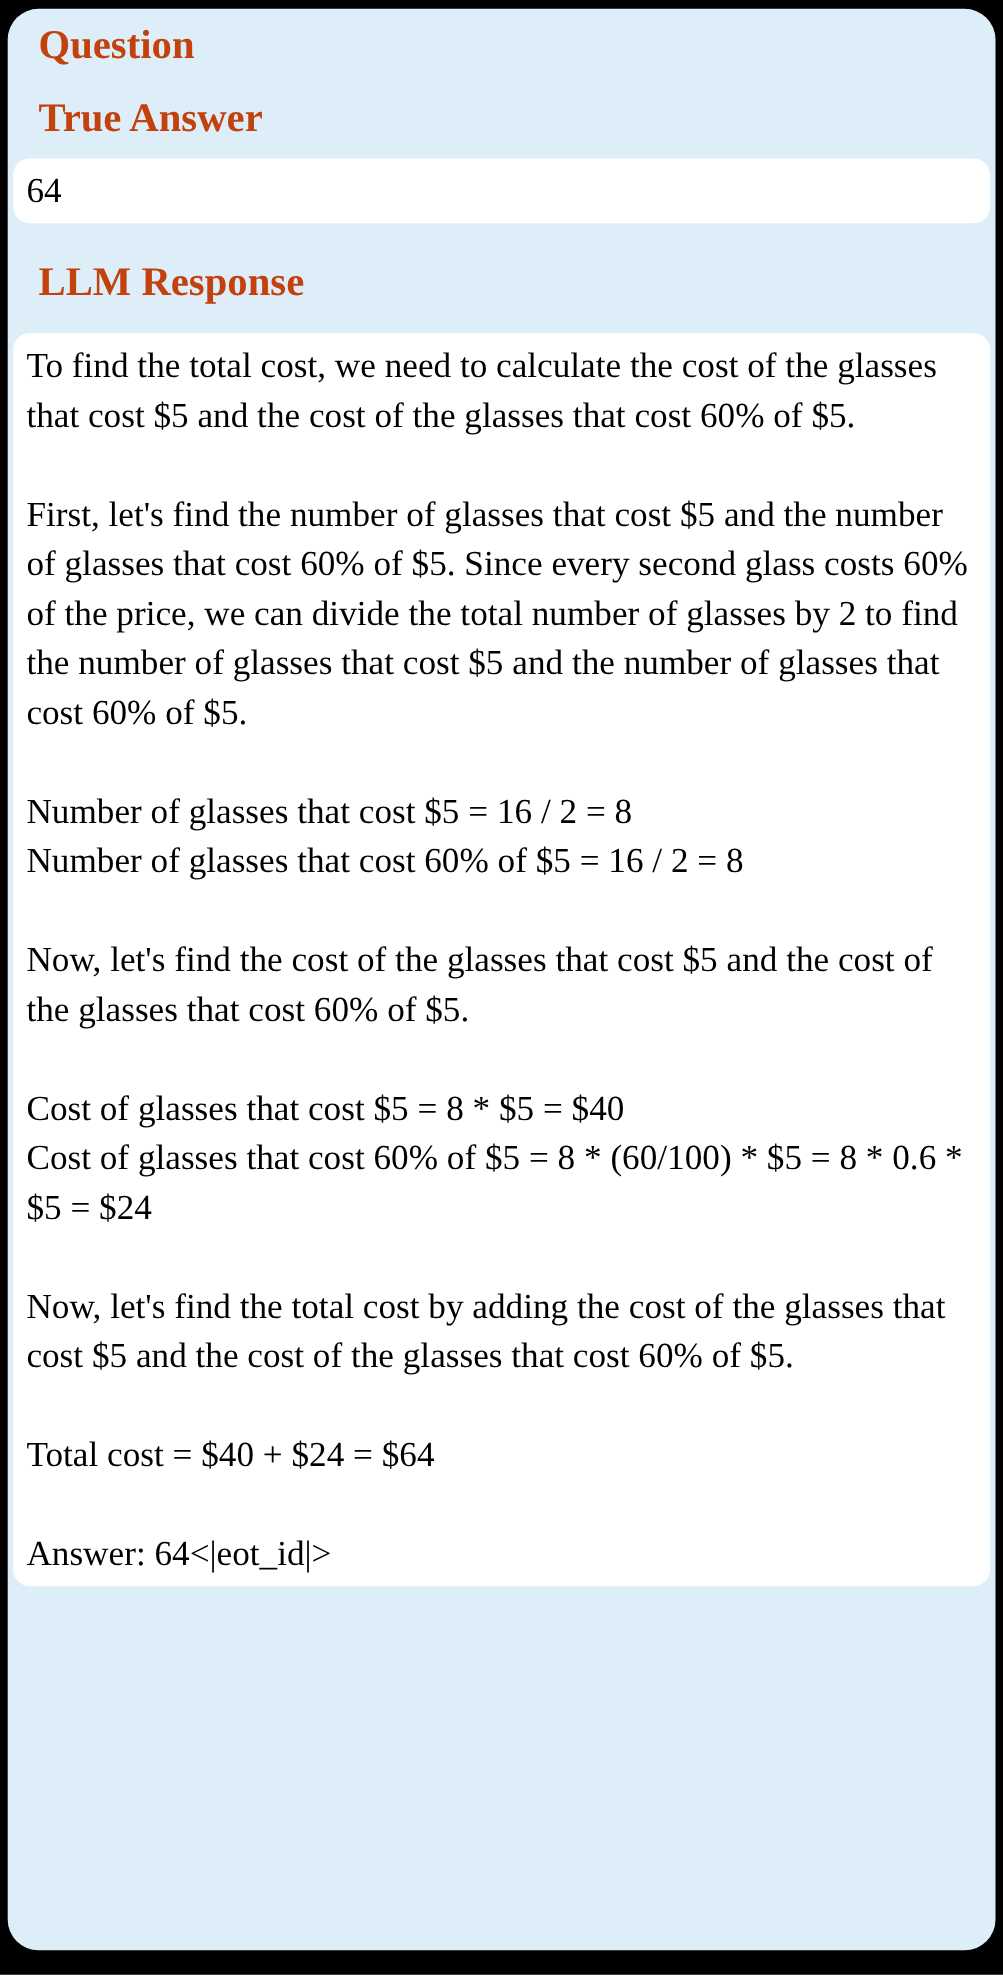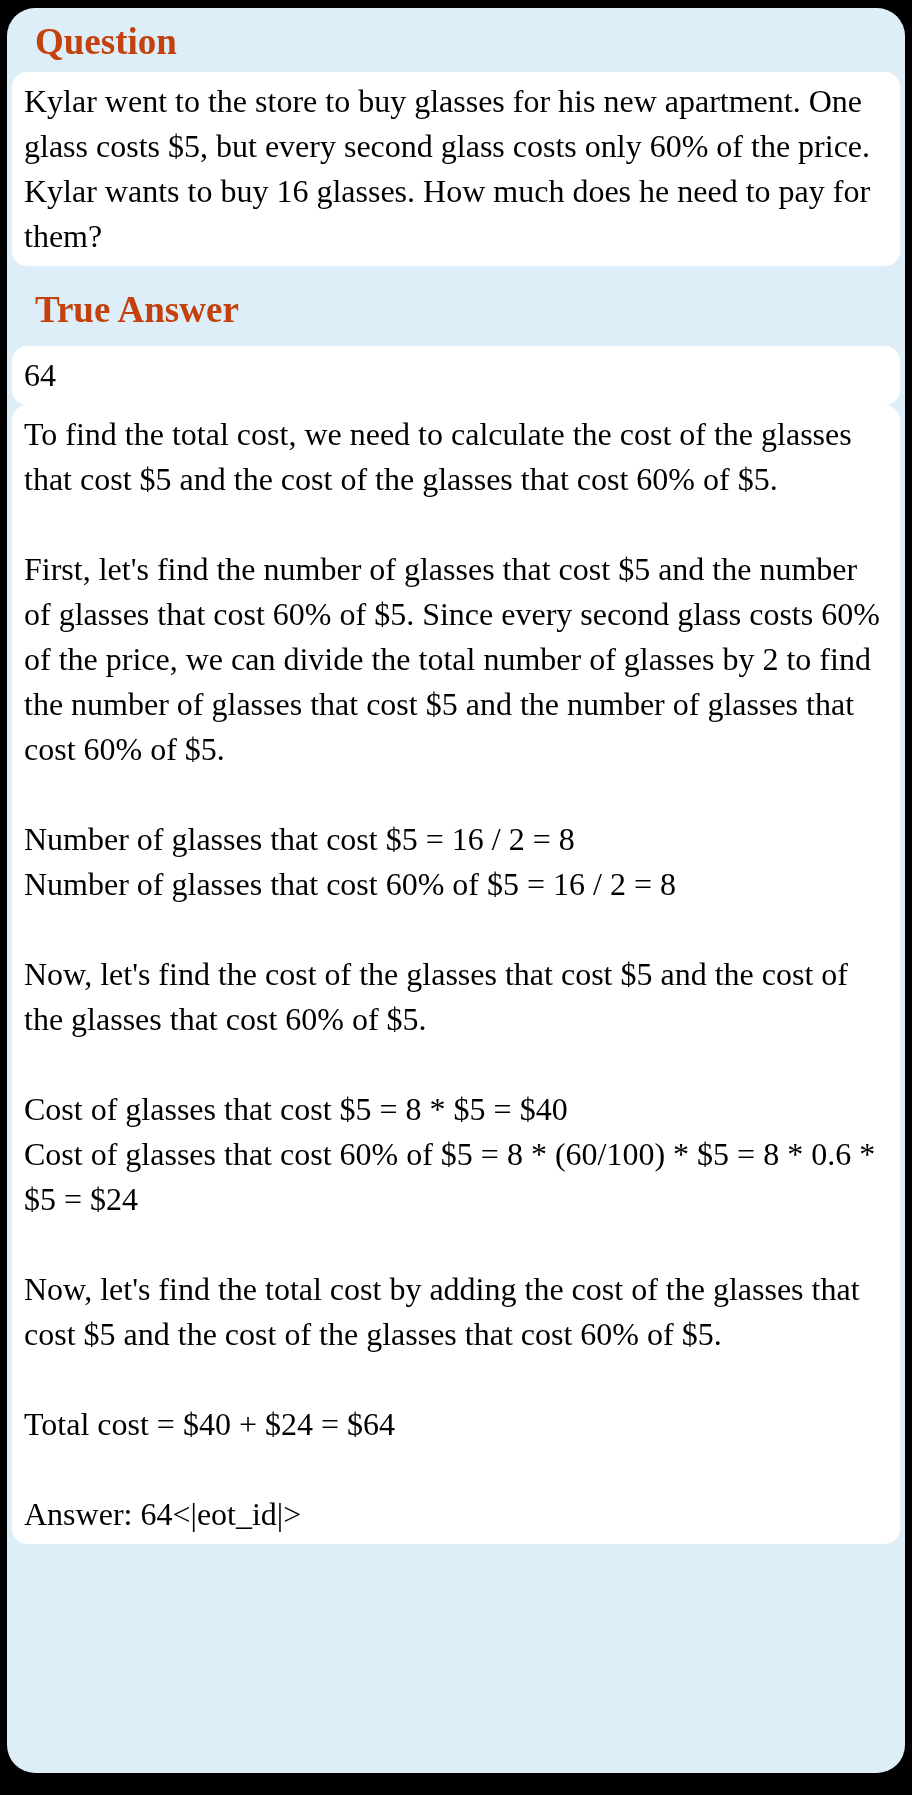--- a/index.html
+++ b/index.html
@@ -46,29 +46,29 @@
     color: #000000;
   }
 </style>
 </head>
 <body>
 
 <div class="card">
 
   <div>
     <h2 class="section-header hdr-question">Question</h2>
-    <div class="content-block">Kylar went to the store to buy glasses for his new apartment. One glass costs $5, but every second glass costs only 60% of the price. Kylar wants to buy 16 glasses. How much does he need to pay for them?</div>
   </div>
 
   <div>
     <h2 class="section-header hdr-true-answer">True Answer</h2>
     <div class="content-block">64</div>
   </div>
 
   <div>
+    <h2 class="section-header hdr-llm-response">LLM Response</h2>
     <div class="content-block">To find the total cost, we need to calculate the cost of the glasses that cost $5 and the cost of the glasses that cost 60% of $5.
 
 First, let's find the number of glasses that cost $5 and the number of glasses that cost 60% of $5. Since every second glass costs 60% of the price, we can divide the total number of glasses by 2 to find the number of glasses that cost $5 and the number of glasses that cost 60% of $5.
 
 Number of glasses that cost $5 = 16 / 2 = 8
 Number of glasses that cost 60% of $5 = 16 / 2 = 8
 
 Now, let's find the cost of the glasses that cost $5 and the cost of the glasses that cost 60% of $5.
 
 Cost of glasses that cost $5 = 8 * $5 = $40

